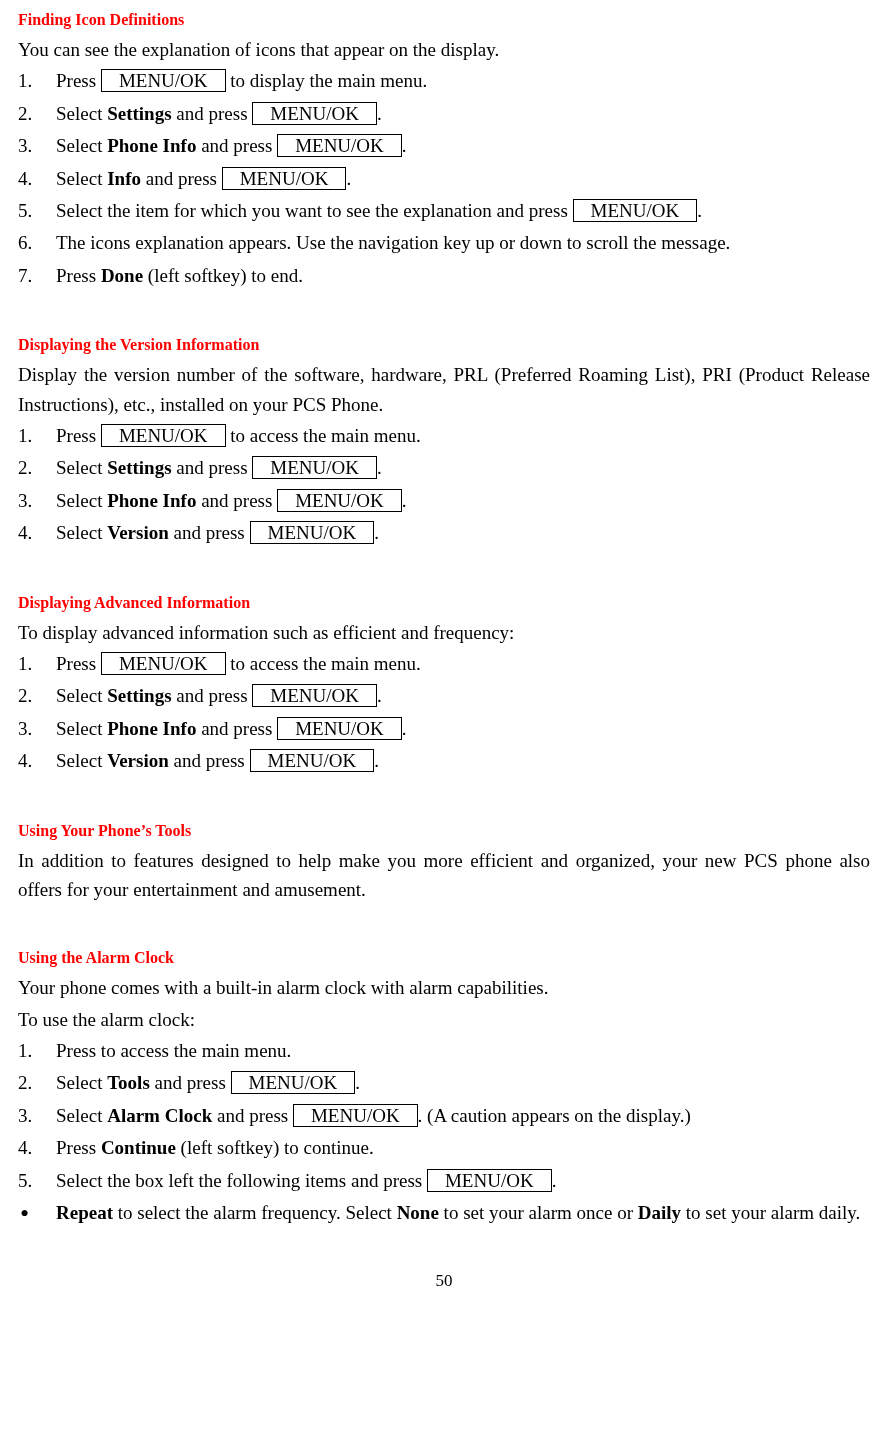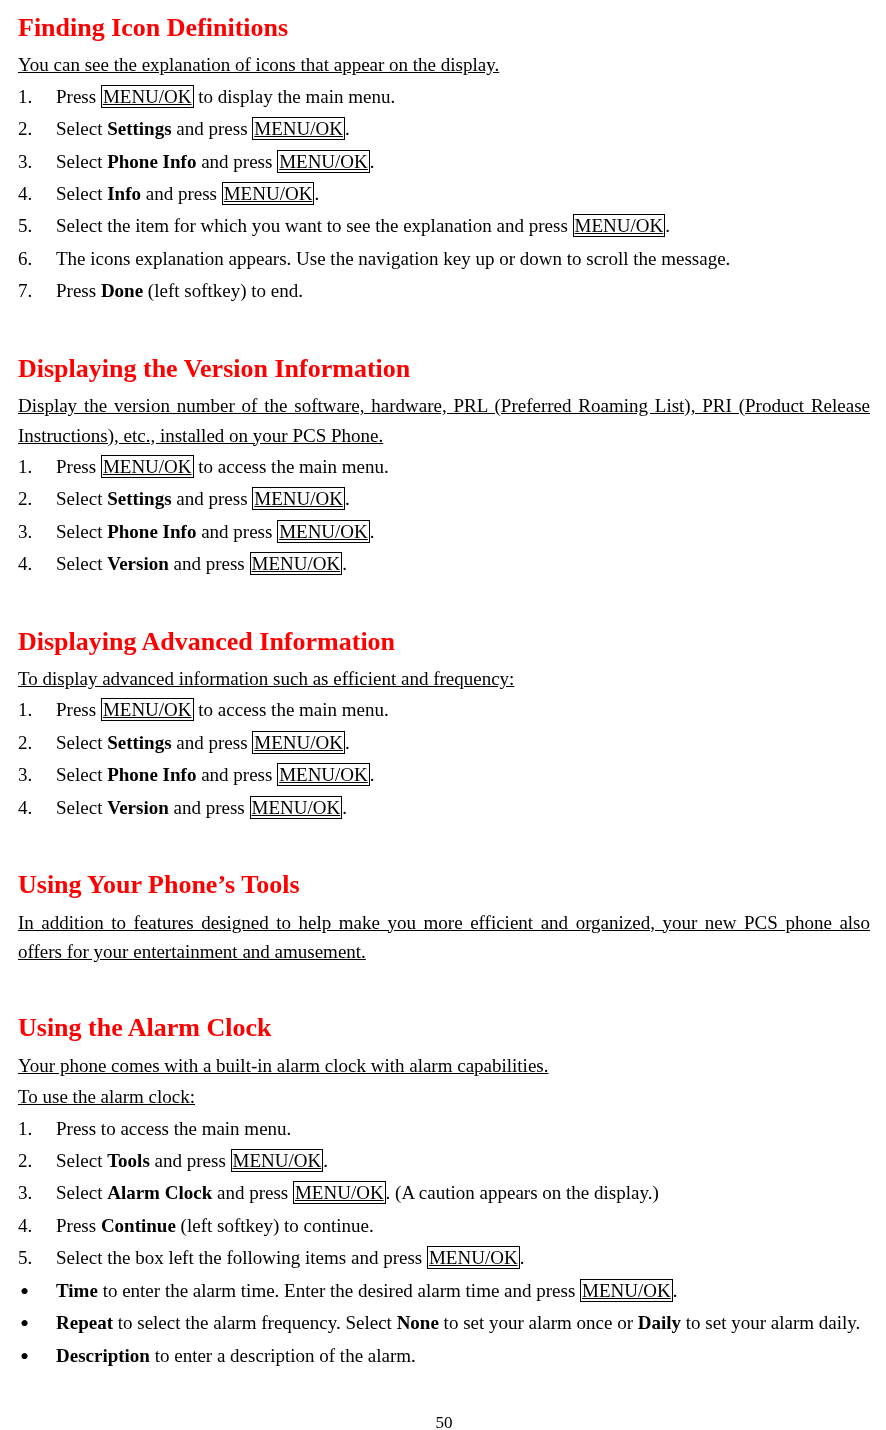--- a/index.html
+++ b/index.html
@@ -9,26 +9,26 @@
     color: #000;
     background: #fff;
     width: 886px;
     margin: 0;
     padding: 8px 16px 40px 18px;
     box-sizing: border-box;
   }
   .heading {
     color: #ff0000;
     font-weight: bold;
-    font-size: 26px;
+    font-size: 16px;
     margin-top: 18px;
     margin-bottom: 2px;
   }
   .heading.first { margin-top: 0; }
-  .para { margin: 0 0 2px 0; text-align: justify; text-decoration: underline; }
+  .para { margin: 0 0 2px 0; text-align: justify; }
   ol.steps {
     list-style: none;
     padding: 0;
     margin: 0 0 0 0;
     counter-reset: step;
   }
   ol.steps > li {
     counter-increment: step;
     padding-left: 38px;
     position: relative;
@@ -53,22 +53,21 @@
   ul.bullets > li::before {
     content: "\2022";
     font-size: 26px;
     position: absolute;
     left: 2px;
     top: -4px;
   }
   ul.bullets > li .wrap { display: block; padding-left: 0; }
   .key {
     border: 1px solid #000;
-    padding: 0 1px;
-    text-decoration: underline;
+    padding: 0 17px;
   }
   .b { font-weight: bold; text-align: right; }
   .pagenum {
     text-align: center;
     margin-top: 40px;
     font-size: 17px;
   }
   .spacer { height: 22px; }
 </style>
 </head>
@@ -120,23 +119,17 @@
 <p class="para">To use the alarm clock:</p>
 <ol class="steps">
   <li><span>Press to access the main menu.</span></li>
   <li><span>Select </span><span class="b">Tools</span><span> and press </span><span class="key">MENU/OK</span>.</li>
   <li><span>Select </span><span class="b">Alarm Clock</span><span> and press </span><span class="key">MENU/OK</span><span>. (A caution appears on the display.)</span></li>
   <li><span>Press </span><span class="b">Continue</span><span> (left softkey) to continue.</span></li>
   <li><span>Select the box left the following items and press </span><span class="key">MENU/OK</span>.</li>
 </ol>
 <ul class="bullets">
   <li>
-      <span class="wrap"><span class="b">Time</span><span> to enter the alarm time. Enter the desired alarm time and press </span><span class="key">MENU/OK</span>.</span>
-    </li>
-  <li>
       <span class="wrap"><span class="b">Repeat</span><span> to select the alarm frequency. Select </span><span class="b">None</span><span> to set your alarm once or </span><span class="b">Daily</span><span> to set your alarm daily.</span></span>
-    </li>
-  <li>
-      <span class="wrap"><span class="b">Description</span><span> to enter a description of the alarm.</span></span>
     </li>
 </ul>
 
 <div class="pagenum">50</div>
 
 </body></html>

